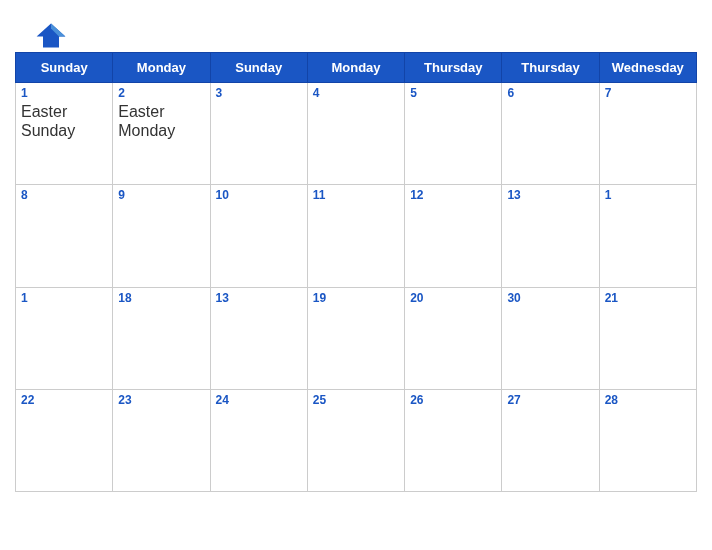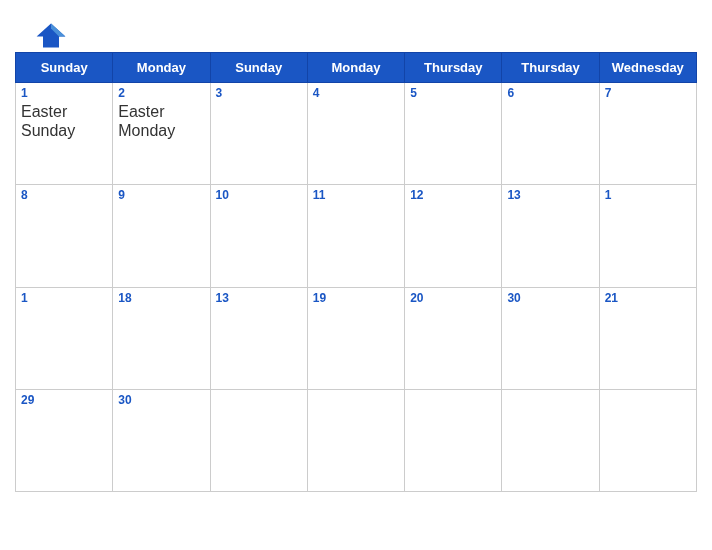--- a/index.html
+++ b/index.html
@@ -208,26 +208,36 @@
           </td>
           <td>
             <span class="day-number">30</span>
           </td>
           <td>
             <span class="day-number">21</span>
           </td>
         </tr>
         <tr>
           <td>
-            <span class="day-number">29</span>
-          </td>
-          <td>
-            <span class="day-number">30</span>
-          </td>
-          <td></td>
-          <td></td>
-          <td></td>
-          <td></td>
-          <td></td>
+            <span class="day-number">22</span>
+          </td>
+          <td>
+            <span class="day-number">23</span>
+          </td>
+          <td>
+            <span class="day-number">24</span>
+          </td>
+          <td>
+            <span class="day-number">25</span>
+          </td>
+          <td>
+            <span class="day-number">26</span>
+          </td>
+          <td>
+            <span class="day-number">27</span>
+          </td>
+          <td>
+            <span class="day-number">28</span>
+          </td>
         </tr>
       </tbody>
   </table>
 </div>
 
 </body></html>

